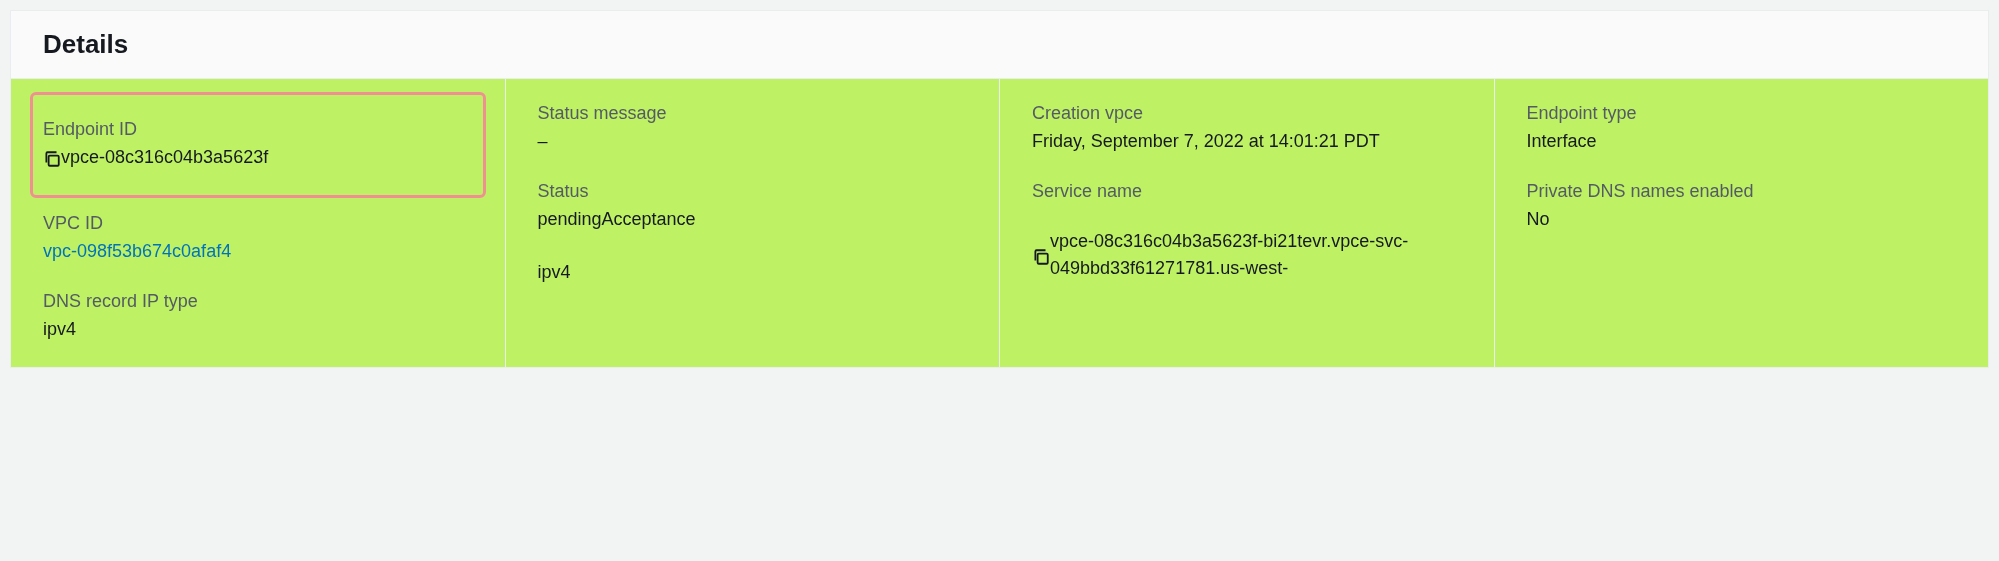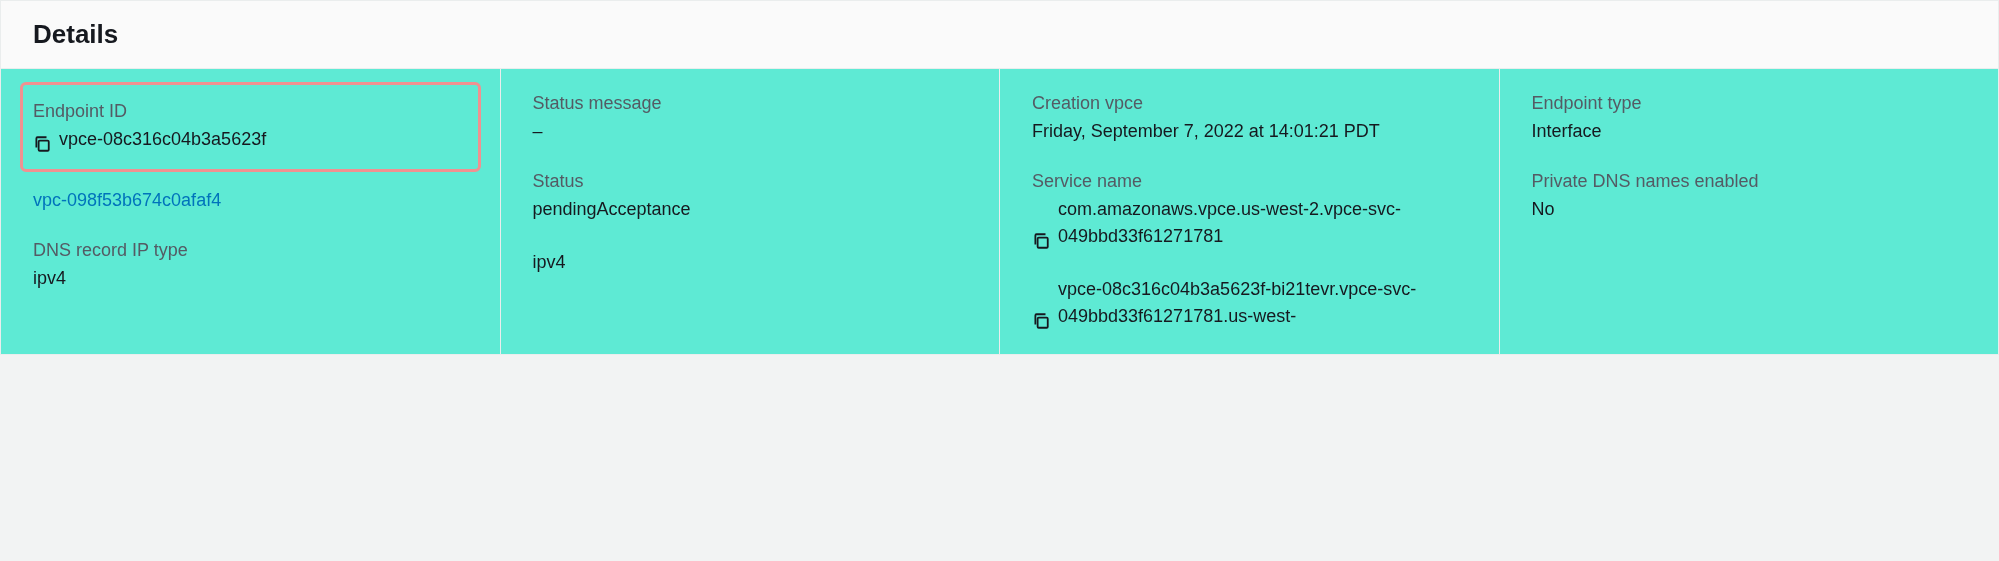--- a/index.html
+++ b/index.html
@@ -3,23 +3,23 @@
   <meta charset="utf-8">
   <style>
     * { box-sizing: border-box; margin: 0; padding: 0; }
     body {
       font-family: "Amazon Ember", "Helvetica Neue", Arial, sans-serif;
       background: #f2f3f3;
       color: #16191f;
       font-size: 18px;
     }
     .panel {
-      background: #5eead4;
+      background: #bef264;
       border: 1px solid #eaeded;
-      margin: 0;
+      margin: 10px;
     }
     .panel-header {
       background: #fafafa;
       border-bottom: 1px solid #eaeded;
       padding: 18px 32px;
     }
     .panel-header h2 {
       font-size: 26px;
       font-weight: 700;
       color: #16191f;
@@ -49,35 +49,34 @@
       font-size: 18px;
       line-height: 1.5;
       word-wrap: break-word;
     }
     .field-value.link {
       color: #0073bb;
       cursor: pointer;
     }
     .copy-line {
       display: flex;
-      align-items: flex-end;
-      gap: 8px;
+      align-items: center;
     }
     .copy-icon {
       flex-shrink: 0;
       width: 18px;
       height: 18px;
       margin-top: 3px;
       cursor: pointer;
     }
     .copy-icon svg { display: block; }
     .highlight {
       border: 3px solid #f09191;
       border-radius: 6px;
-      padding: 16px 10px;
+      padding: 24px 10px;
       margin: -11px -13px 15px -13px;
     }
     .truncated { overflow: hidden; }
   </style>
 </head>
 <body>
 
 <div class="panel">
   <div class="panel-header">
     <h2>Details</h2>
@@ -93,20 +92,21 @@
             <svg viewBox="0 0 16 16" width="18" height="18" fill="none" stroke="#16191f" stroke-width="1.6">
               <rect x="5" y="5" width="9" height="9" rx="1"></rect>
               <path d="M3 11V3a1 1 0 0 1 1-1h8"></path>
             </svg>
           </span>
           <span>vpce-08c316c04b3a5623f</span>
         </div>
       </div>
 
       <div class="field">
+        <div class="field-label">VPC ID</div>
         <div class="field-value link">vpc-098f53b674c0afaf4</div>
       </div>
 
       <div class="field">
         <div class="field-label">DNS record IP type</div>
         <div class="field-value">ipv4</div>
       </div>
     </div>
 
     <div class="column">
@@ -126,29 +126,20 @@
     </div>
 
     <div class="column">
       <div class="field">
         <div class="field-label">Creation vpce</div>
         <div class="field-value">Friday, September 7, 2022 at 14:01:21 PDT</div>
       </div>
 
       <div class="field">
         <div class="field-label">Service name</div>
-        <div class="field-value copy-line">
-          <span class="copy-icon">
-            <svg viewBox="0 0 16 16" width="18" height="18" fill="none" stroke="#16191f" stroke-width="1.6">
-              <rect x="5" y="5" width="9" height="9" rx="1"></rect>
-              <path d="M3 11V3a1 1 0 0 1 1-1h8"></path>
-            </svg>
-          </span>
-          <span>com.amazonaws.vpce.us-west-2.vpce-svc-049bbd33f61271781</span>
-        </div>
       </div>
 
       <div class="field">
         <div class="field-value copy-line">
           <span class="copy-icon">
             <svg viewBox="0 0 16 16" width="18" height="18" fill="none" stroke="#16191f" stroke-width="1.6">
               <rect x="5" y="5" width="9" height="9" rx="1"></rect>
               <path d="M3 11V3a1 1 0 0 1 1-1h8"></path>
             </svg>
           </span>

